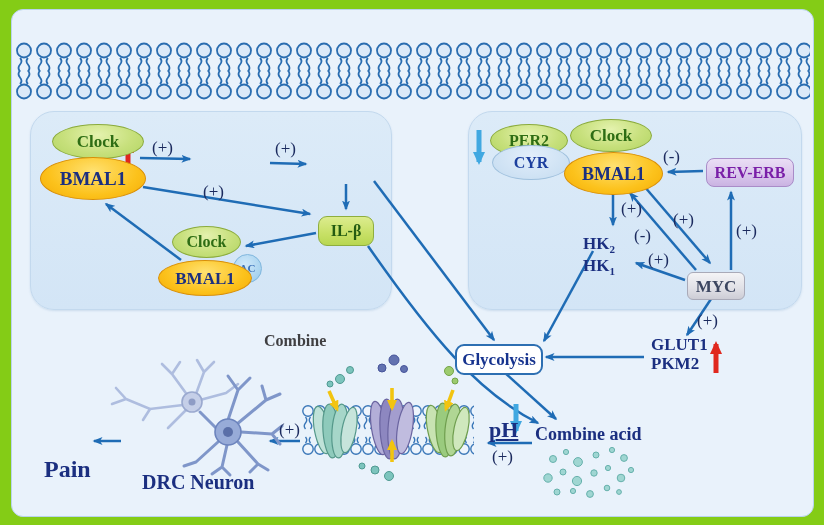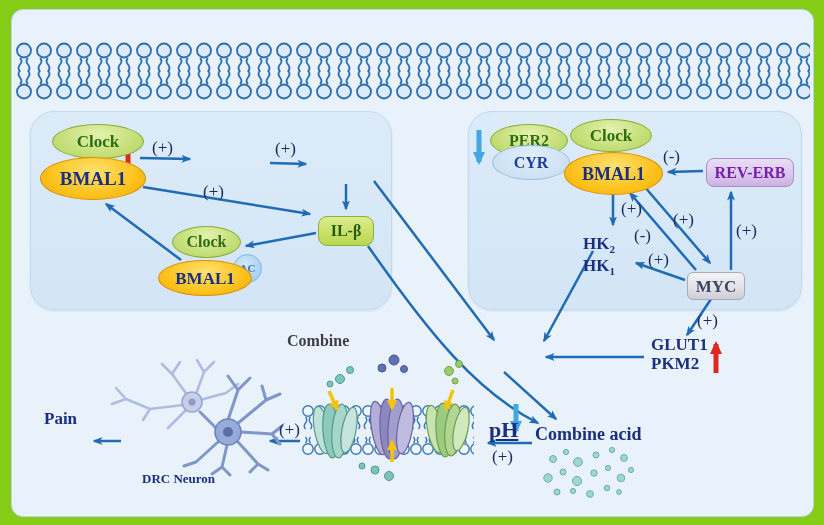--- a/index.html
+++ b/index.html
@@ -30,21 +30,21 @@
               border:1.6px solid #8fae3e;border-radius:9px;color:#245c12;}
   .rect-purple{background:linear-gradient(180deg,#eadef5 0%,#d9c6ec 60%,#cab3e2 100%);
                border:1.6px solid #a98cc8;border-radius:8px;color:#7a1fa8;}
   .rect-gray{background:linear-gradient(180deg,#f4f4f6 0%,#e0e0e6 60%,#cdcdd6 100%);
              border:1.6px solid #a9aab8;border-radius:6px;color:#3c4660;}
   .rect-white{background:#ffffff;border:2px solid #2d6fb2;border-radius:9px;color:#16338e;}
   .circle-ac{background:radial-gradient(circle at 40% 35%,#cfe8fa 0%,#a8d3ef 70%,#92c6e8 100%);
              border:1.4px solid #7fb6dd;border-radius:50%;color:#3a70b8;}
   .lbl{position:absolute;z-index:10;color:#1b2f80;font-weight:bold;white-space:nowrap;}
   .sign{position:absolute;z-index:10;color:#1b2a5e;font-size:17px;font-weight:normal;white-space:nowrap;}
-  .plain{font-weight:normal;margin-left:23px;}
+  .plain{font-weight:normal;}
   sub{font-size:11px;}
 </style>
 </head>
 <body>
 
 <div class="stage">
   <div class="frame"></div>
   <div class="subbox box-left"></div>
   <div class="subbox box-right"></div>
 
@@ -249,29 +249,32 @@
   </div>
   <div class="lbl" style="left:583px;top:234px;font-size:17px;line-height:1.15;z-index:10;text-align:left;font-family:Liberation Serif, serif;">
     <div><span>HK</span><sub>2</sub></div>
     <div><span>HK</span><sub>1</sub></div>
   </div>
   <div class="node rect-gray" style="left:687px;top:272px;width:56px;height:26px;font-size:17px;">
     <span>MYC</span>
   </div>
 
   <div class="lbl plain" style="left:264px;top:332px;font-size:16px;color:#3f3f41;font-weight:bold;"><span>Combine</span></div>
+  <div class="node rect-white" style="left:455px;top:344px;width:84px;height:27px;font-size:17px;">
+    <span>Glycolysis</span>
+  </div>
   <div class="lbl" style="left:651px;top:336px;font-size:17px;line-height:1.1;">
     <div>GLUT1</div>
     <div>PKM2</div>
   </div>
   <div class="lbl" style="left:535px;top:424px;font-size:18px;"><span>Combine acid</span></div>
   <div class="lbl" style="left:489px;top:417px;font-size:22px;text-decoration:underline;"><span>pH</span></div>
 
-  <div class="lbl" style="left:44px;top:409px;font-size:17px;"><span>Pain</span></div>
-  <div class="lbl" style="left:142px;top:471px;font-size:13px;"><span>DRC Neuron</span></div>
+  <div class="lbl" style="left:44px;top:456px;font-size:24px;"><span>Pain</span></div>
+  <div class="lbl" style="left:142px;top:471px;font-size:20px;"><span>DRC Neuron</span></div>
 
   <div class="sign" style="left:152px;top:138px;"><span>(+)</span></div>
   <div class="sign" style="left:275px;top:139px;"><span>(+)</span></div>
   <div class="sign" style="left:203px;top:182px;"><span>(+)</span></div>
   <div class="sign" style="left:663px;top:147px;"><span>(-)</span></div>
   <div class="sign" style="left:621px;top:199px;"><span>(+)</span></div>
   <div class="sign" style="left:634px;top:226px;"><span>(-)</span></div>
   <div class="sign" style="left:673px;top:210px;"><span>(+)</span></div>
   <div class="sign" style="left:736px;top:221px;"><span>(+)</span></div>
   <div class="sign" style="left:648px;top:250px;"><span>(+)</span></div>

